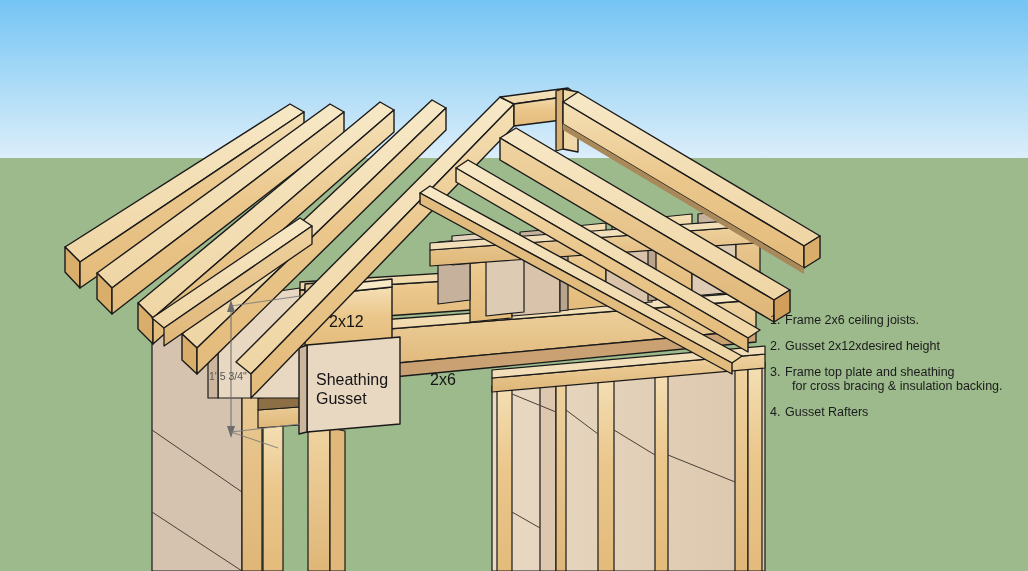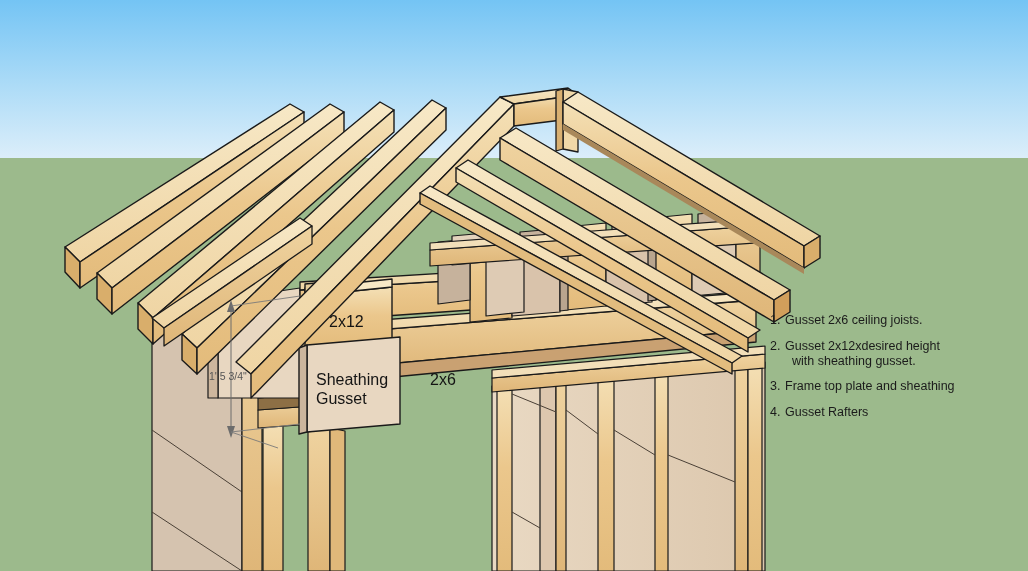--- a/index.html
+++ b/index.html
@@ -212,34 +212,34 @@
     <text class="lbl" x="329" y="327" font-size="16">2x12</text>
     <text class="lbl" x="316" y="385" font-size="16">Sheathing</text>
     <text class="lbl" x="316" y="404" font-size="16">Gusset</text>
     <text class="lbl" x="430" y="385" font-size="16">2x6</text>
   </svg>
 
   <div class="note-list">
     <div class="note-item">
       <span class="note-num">1.</span>
       <span class="note-body">
-        <span>Gusset 2x6 ceiling joists.</span>
+        <span>Frame 2x6 ceiling joists.</span>
       </span>
     </div>
     <div class="note-item">
       <span class="note-num">2.</span>
       <span class="note-body">
         <span>Gusset 2x12xdesired height</span>
-        <span class="l2">with sheathing gusset.</span>
       </span>
     </div>
     <div class="note-item">
       <span class="note-num">3.</span>
       <span class="note-body">
         <span>Frame top plate and sheathing</span>
+        <span class="l2">for cross bracing &amp; insulation backing.</span>
       </span>
     </div>
     <div class="note-item">
       <span class="note-num">4.</span>
       <span class="note-body">
         <span>Gusset Rafters</span>
       </span>
     </div>
   </div>
 </div>

